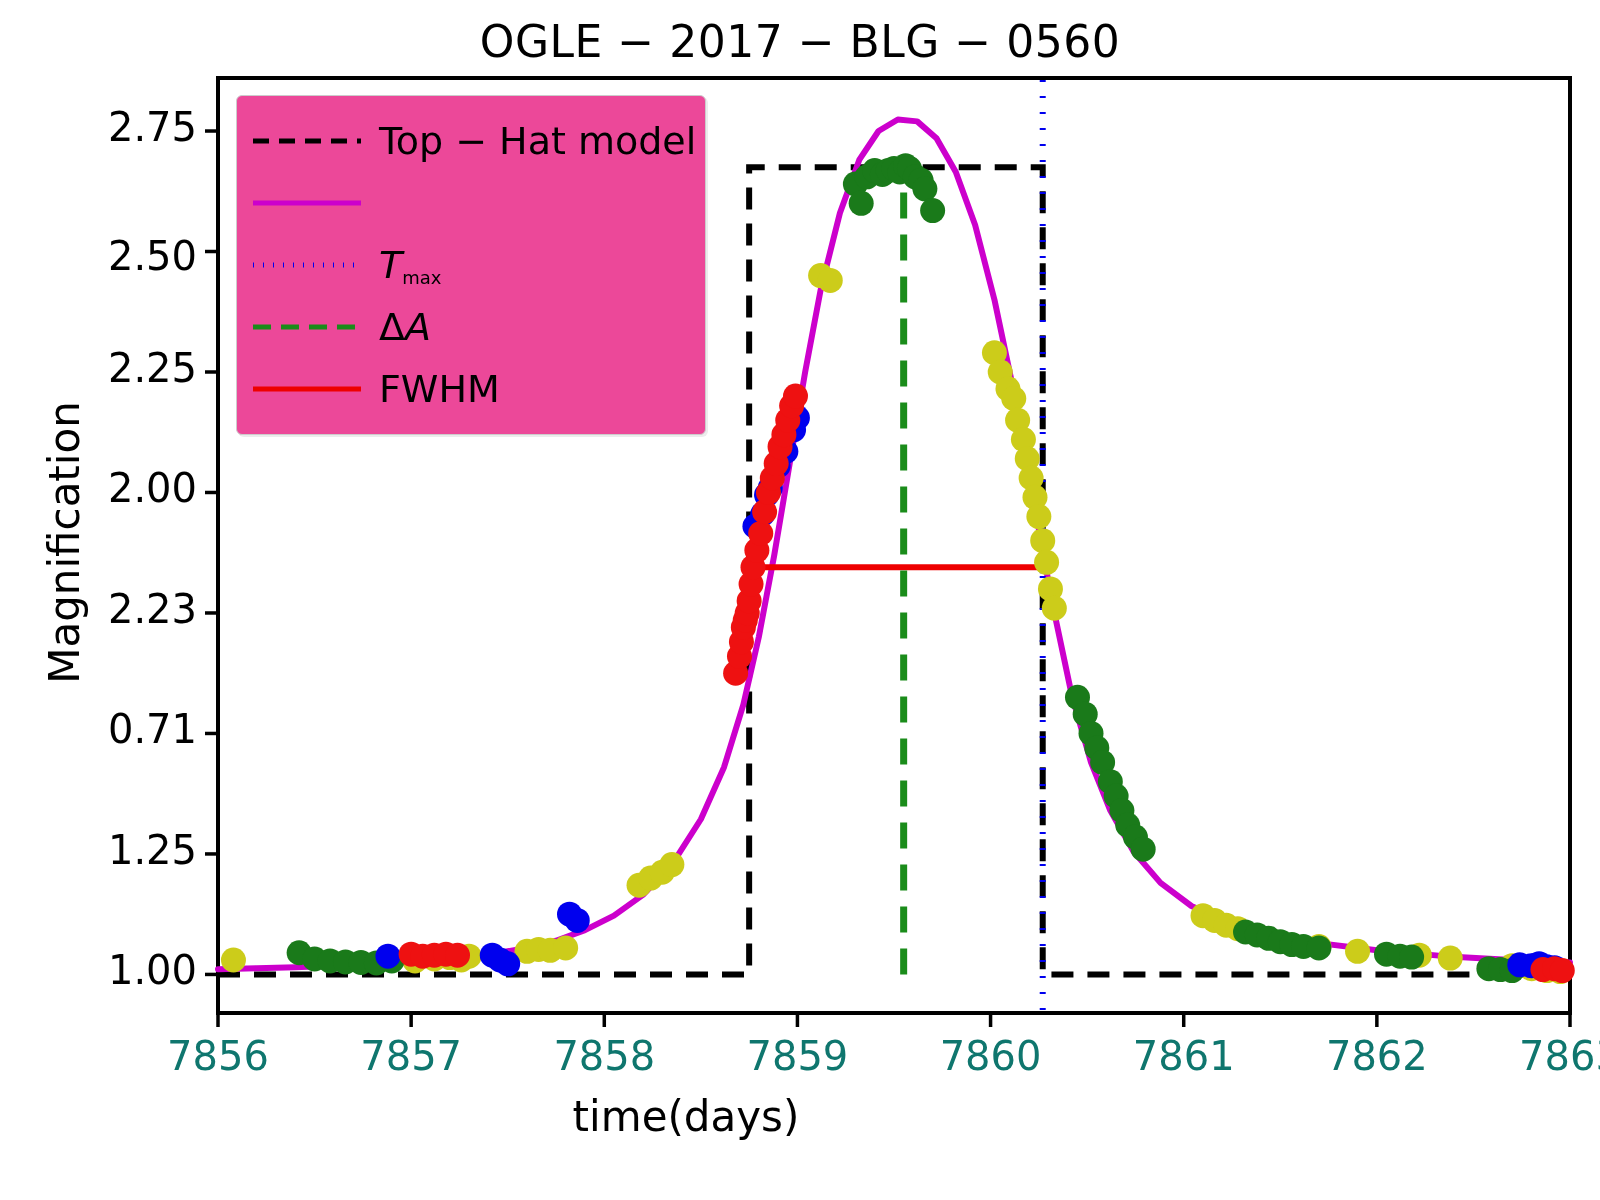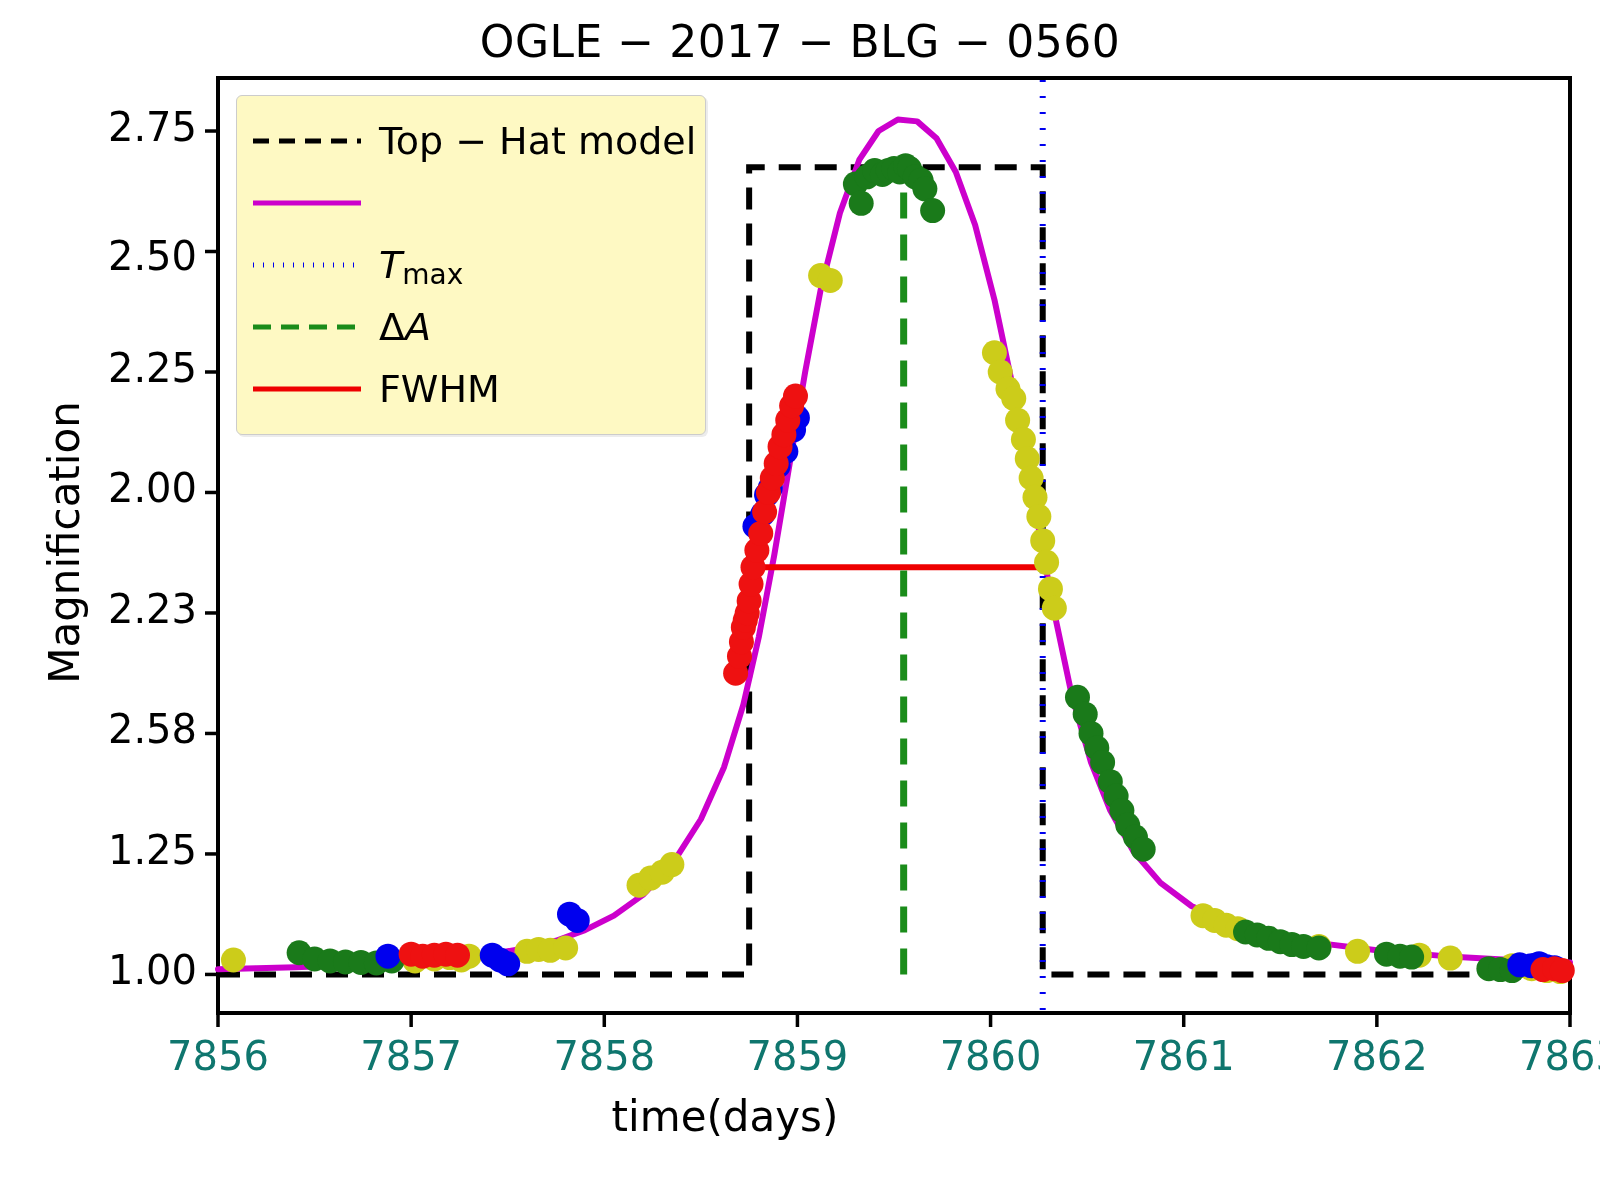--- a/index.html
+++ b/index.html
@@ -39,21 +39,20 @@
     font-family: "DejaVu Sans", sans-serif;
   }
   .axis-label-x {
     position: absolute;
     left: 0;
     top: 1092px;
     width: 1372px;
     text-align: center;
     font-size: 42px;
     color: #000000;
-    margin-left: 39px;
   }
   .axis-label-y {
     position: absolute;
     left: -236px;
     top: 518px;
     width: 600px;
     text-align: center;
     font-size: 42px;
     color: #000000;
     transform: rotate(-90deg);
@@ -72,21 +71,21 @@
     font-size: 40px;
     color: #0f766e;
     width: 200px;
   }
   #legend-box {
     position: absolute;
     left: 236px;
     top: 95px;
     width: 470px;
     box-sizing: border-box;
-    background: #fef9c3;
+    background: #ec4899;
     border: 1.6px solid #cccccc;
     border-radius: 6px;
     padding: 14px 16px 14px 14px;
     box-shadow: 2px 2px 0 rgba(180,180,180,0.25);
   }
   .legend-row {
     display: flex;
     align-items: center;
     height: 62px;
   }
@@ -98,21 +97,21 @@
   }
   .legend-text {
     font-size: 38px;
     color: #000000;
     white-space: nowrap;
   }
   .legend-text .ital {
     font-style: italic;
   }
   .legend-text .sub {
-    font-size: 28px;
+    font-size: 18px;
     vertical-align: baseline;
     position: relative;
     top: 6px;
   }
 </style>
 </head>
 <body>
 
 <div id="figure">
 
@@ -292,21 +291,21 @@
         <circle cx="1562.27" cy="970.59" r="12.5" fill="#ee1111"></circle>
       </g>
   </svg>
 
   <div class="axis-label-x">time(days)</div>
   <div class="axis-label-y">Magnification</div>
 
   <div id="ytick-labels">
       <div class="tick-label-y" style="left: 37px; top: 947.443px;">1.00</div>
       <div class="tick-label-y" style="left: 37px; top: 826.954px;">1.25</div>
-      <div class="tick-label-y" style="left: 37px; top: 706.464px;">2.58</div>
+      <div class="tick-label-y" style="left: 37px; top: 706.464px;">0.71</div>
       <div class="tick-label-y" style="left: 37px; top: 585.974px;">2.23</div>
       <div class="tick-label-y" style="left: 37px; top: 465.485px;">2.00</div>
       <div class="tick-label-y" style="left: 37px; top: 344.995px;">2.25</div>
       <div class="tick-label-y" style="left: 37px; top: 224.505px; margin-top: 8px;">2.50</div>
       <div class="tick-label-y" style="left: 37px; top: 104.015px;">2.75</div>
     </div>
   <div id="xtick-labels">
       <div class="tick-label-x" style="left: 118px; top: 1033px;">7856</div>
       <div class="tick-label-x" style="left: 311.143px; top: 1033px;">7857</div>
       <div class="tick-label-x" style="left: 504.286px; top: 1033px;">7858</div>

